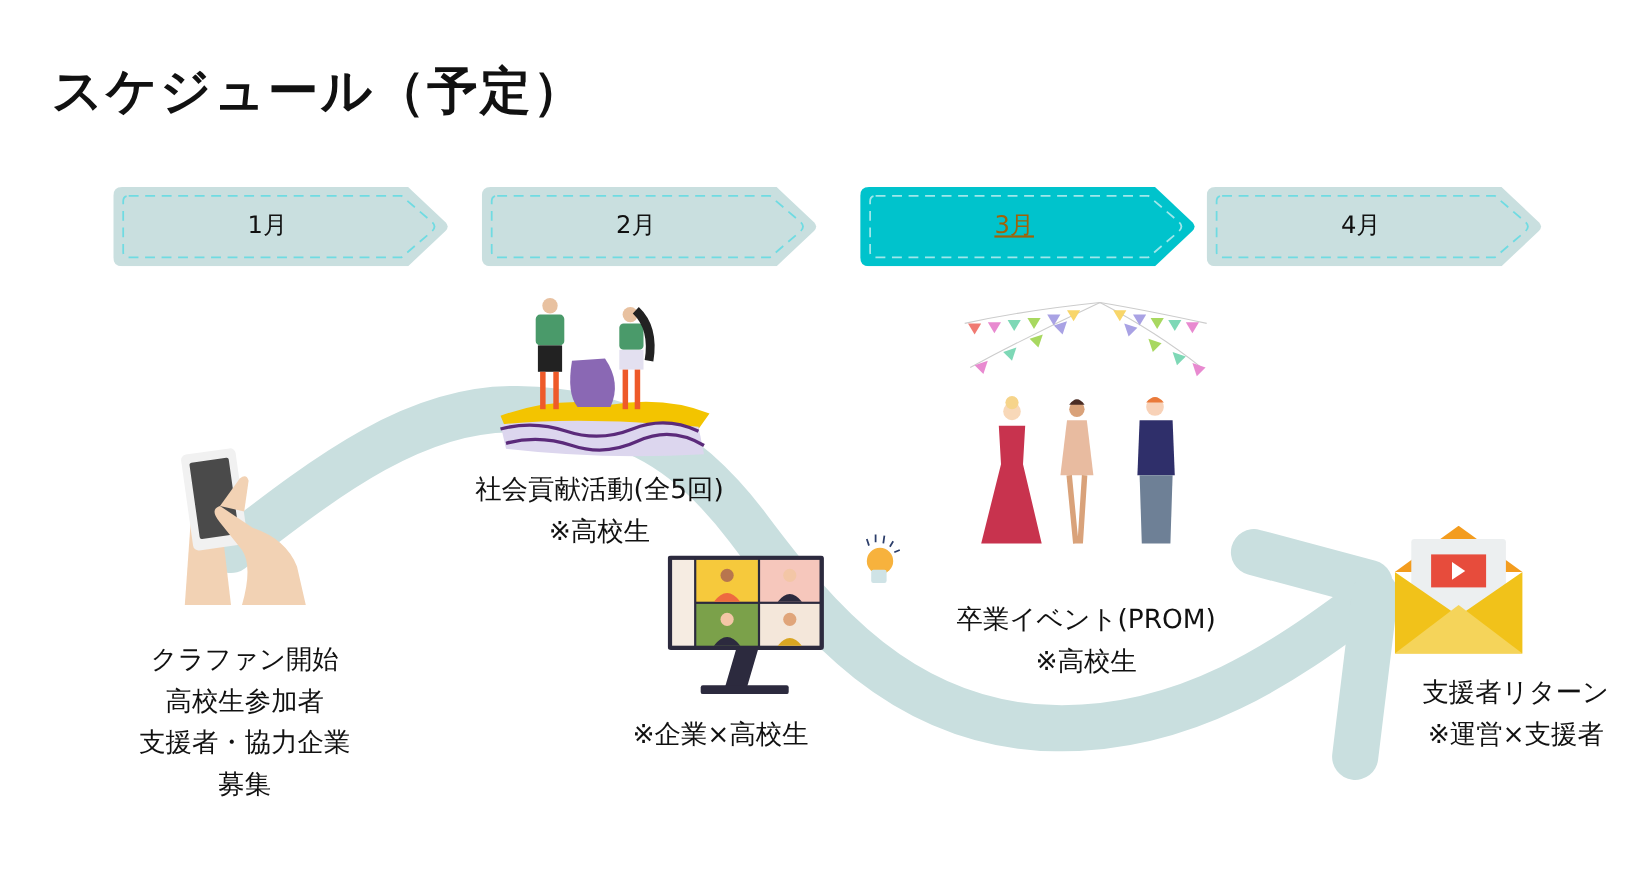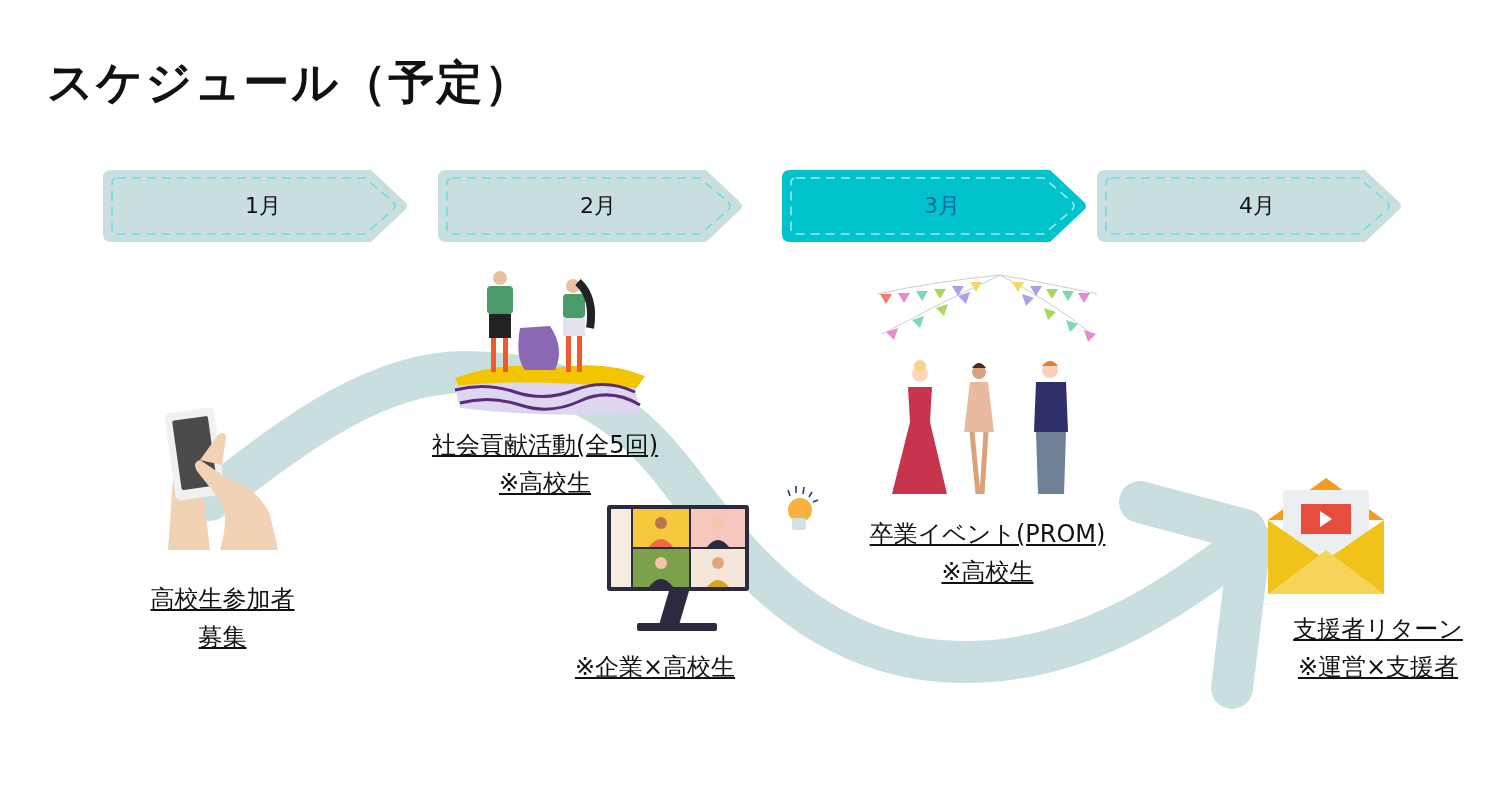--- a/index.html
+++ b/index.html
@@ -3,24 +3,24 @@
 <meta charset="utf-8">
 <style>
   html, body { margin: 0; padding: 0; background: #ffffff; }
   body { width: 1500px; height: 800px; position: relative; overflow: hidden;
          font-family: "DejaVu Sans", "Liberation Sans", sans-serif; color: #111; }
   .title { position: absolute; left: 0; width: 1500px; top: 52px; text-align: left;
            font-size: 46px; font-weight: bold; letter-spacing: 2px; margin-left: 47px; }
   .month { position: absolute; top: 170px; width: 305px; height: 72px; }
   .month svg { position: absolute; left: 0; top: 0; }
   .month .label { position: absolute; left: 0; width: 280px; top: 0; height: 72px; line-height: 72px;
-                  text-align: center; font-size: 22px; margin-left: 20px; }
-  .month.active .label { color: #0369a1; }
+                  text-align: center; font-size: 22px; }
+  .month.active .label { color: #a16207; text-decoration: underline; }
   .curve { position: absolute; left: 0; top: 0; }
-  .caption { position: absolute; text-align: center; font-size: 24px; line-height: 38px; text-decoration: underline; }
+  .caption { position: absolute; text-align: center; font-size: 24px; line-height: 38px; }
   .illus { position: absolute; }
 </style>
 </head>
 <body>
 
 <div class="title">スケジュール（予定）</div>
 
 <div class="month" style="left:103px">
   <svg width="305" height="72">
     <path d="M8 0 H268 L302 32 Q306 36 302 40 L268 72 H8 Q0 72 0 64 V8 Q0 0 8 0Z" fill="#c9dfdf"></path>
@@ -148,30 +148,32 @@
 <svg class="illus" style="left:1268px;top:478px" width="120" height="120">
   <path d="M0 42 L58 0 L116 42Z" fill="#f39c1e"></path>
   <rect x="15" y="12" width="86" height="68" rx="3" fill="#eceff0"></rect>
   <rect x="33" y="26" width="50" height="30" fill="#e74c3c"></rect>
   <path d="M52 33 L64 41 L52 49Z" fill="#ffffff"></path>
   <path d="M0 42 L58 82 L116 42 L116 116 L0 116Z" fill="#f1c21a"></path>
   <path d="M0 116 L58 72 L116 116Z" fill="#f5d45a"></path>
 </svg>
 
 <div class="caption" style="left:90px;top:580px;width:265px">
+  <div>クラファン開始</div>
   <div>高校生参加者</div>
+  <div>支援者・協力企業</div>
   <div>募集</div>
 </div>
 <div class="caption" style="left:395px;top:426px;width:300px">
   <div>社会貢献活動(全5回)</div>
   <div>※高校生</div>
 </div>
 <div class="caption" style="left:510px;top:648px;width:290px">
   <div>※企業×高校生</div>
 </div>
-<div class="caption" style="left:835px;top:515px;width:305px">
+<div class="caption" style="left:835px;top:544px;width:305px">
   <div>卒業イベント(PROM)</div>
   <div>※高校生</div>
 </div>
 <div class="caption" style="left:1218px;top:610px;width:320px">
   <div>支援者リターン</div>
   <div>※運営×支援者</div>
 </div>
 
 </body></html>

